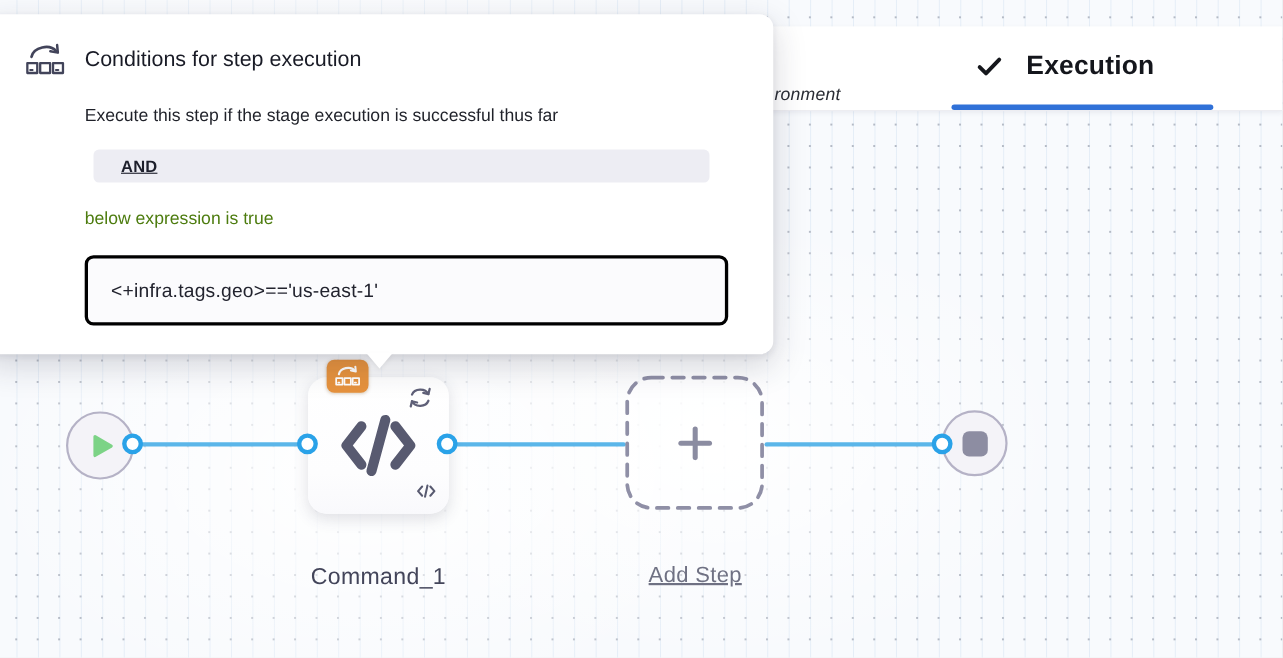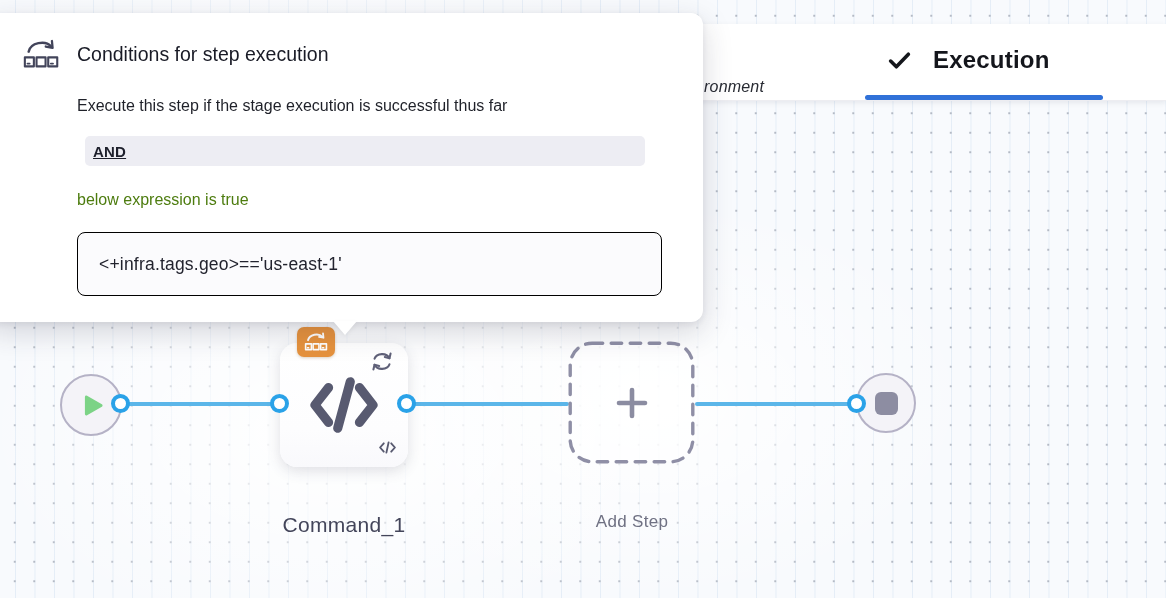--- a/index.html
+++ b/index.html
@@ -72,45 +72,45 @@
     position:absolute;left:297px;top:327px;width:38px;height:30px;border-radius:7px;
     background:#e6923d;box-shadow:0 1px 3px rgba(120,70,10,0.25);
     display:flex;align-items:center;justify-content:center;z-index:7;
   }
   
   .add-step{position:absolute;left:568px;top:341px;width:127px;height:123px;z-index:4;}
   .add-step .plus{position:absolute;left:46px;top:44px;}
   
   .node-label{position:absolute;width:200px;text-align:center;z-index:4;margin-top:23px;}
   .label-cmd{left:244px;top:490px;font-size:21px;color:#43455a;letter-spacing:0.3px;}
-  .label-add{left:532px;top:489px;font-size:17px;color:#6f7183;letter-spacing:0.3px;}
+  .label-add{left:532px;top:489px;font-size:20px;color:#6f7183;letter-spacing:0.3px;text-decoration:underline;}
   
   .popover{
     position:absolute;left:-14px;top:13px;width:717px;height:309px;z-index:10;
     background:#ffffff;border-radius:12px;
     box-shadow:0 10px 30px rgba(40,40,60,0.18),0 2px 6px rgba(40,40,60,0.08);
   }
   .popover-caret{
     position:absolute;left:333px;top:321px;width:0;height:0;z-index:10;
     border-left:12px solid transparent;border-right:12px solid transparent;
     border-top:14px solid #ffffff;
     filter:drop-shadow(0 2px 2px rgba(0,0,0,0.05));
   }
   .pop-icon{position:absolute;left:36px;top:24px;}
   .pop-title{position:absolute;left:91px;top:30px;font-size:19.5px;font-weight:400;color:#191b26;}
   .pop-desc{position:absolute;left:91px;top:84px;font-size:16px;color:#1f2129;}
   .pop-pill{
     position:absolute;left:99px;top:123px;width:560px;height:30px;border-radius:5px;
-    background:#ededf3;display:flex;align-items:center;padding-left:8px;
+    background:#ededf3;display:flex;align-items:center;padding-left:25px;
     font-size:15px;font-weight:700;color:#1d1f2b;letter-spacing:0.2px;text-decoration:underline;
   }
   .pop-below{position:absolute;left:91px;top:178px;font-size:16px;color:#4d7c0f;}
   .pop-expr{
     position:absolute;left:91px;top:219px;width:585px;height:64px;border-radius:8px;
-    background:#fbfbfd;border:1px solid #000000;
+    background:#fbfbfd;border:3px solid #000000;
     display:flex;align-items:center;padding-left:21px;
     font-size:17.5px;color:#22232e;letter-spacing:0.2px;
   }
 </style>
 </head>
 <body>
 
 <div id="app">
 
   <div class="canvas"></div>

